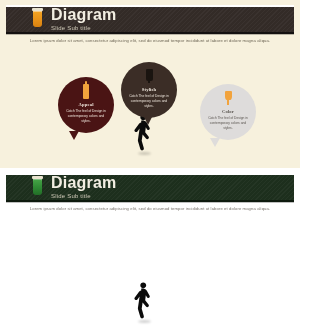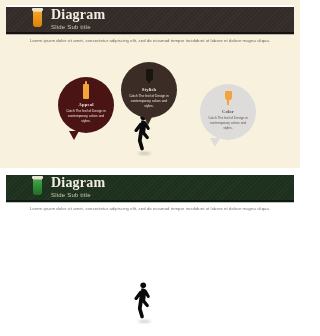--- a/index.html
+++ b/index.html
@@ -40,21 +40,21 @@
                box-shadow:inset 0 2px 0 rgba(255,255,255,.45);}
   .glass-green{background:linear-gradient(180deg,#4aa84a 0%,#2f8a34 55%,#226e27 100%);
                box-shadow:inset 0 2px 0 rgba(255,255,255,.35);}
   .glass::after{
     content:"";position:absolute;left:-1px;right:-1px;top:-2px;height:3px;
     background:#e9e3cf;border-radius:1px;
   }
 
   .header-text{margin-left:9px;line-height:1;}
   .h-title{
-    color:#f2eee2;font-family:Liberation Serif, serif;font-size:14px;
+    color:#f2eee2;font-family:Liberation Sans, sans-serif;font-size:16px;
     font-weight:700;letter-spacing:.2px;
   }
   .h-sub{
     color:#cfc9b8;font-size:6px;margin-top:2px;letter-spacing:.2px;
   }
 
   
   .lead{
     position:absolute;left:0;right:0;top:38px;text-align:center;
     font-size:4.2px;color:#6b6453;letter-spacing:.1px;

